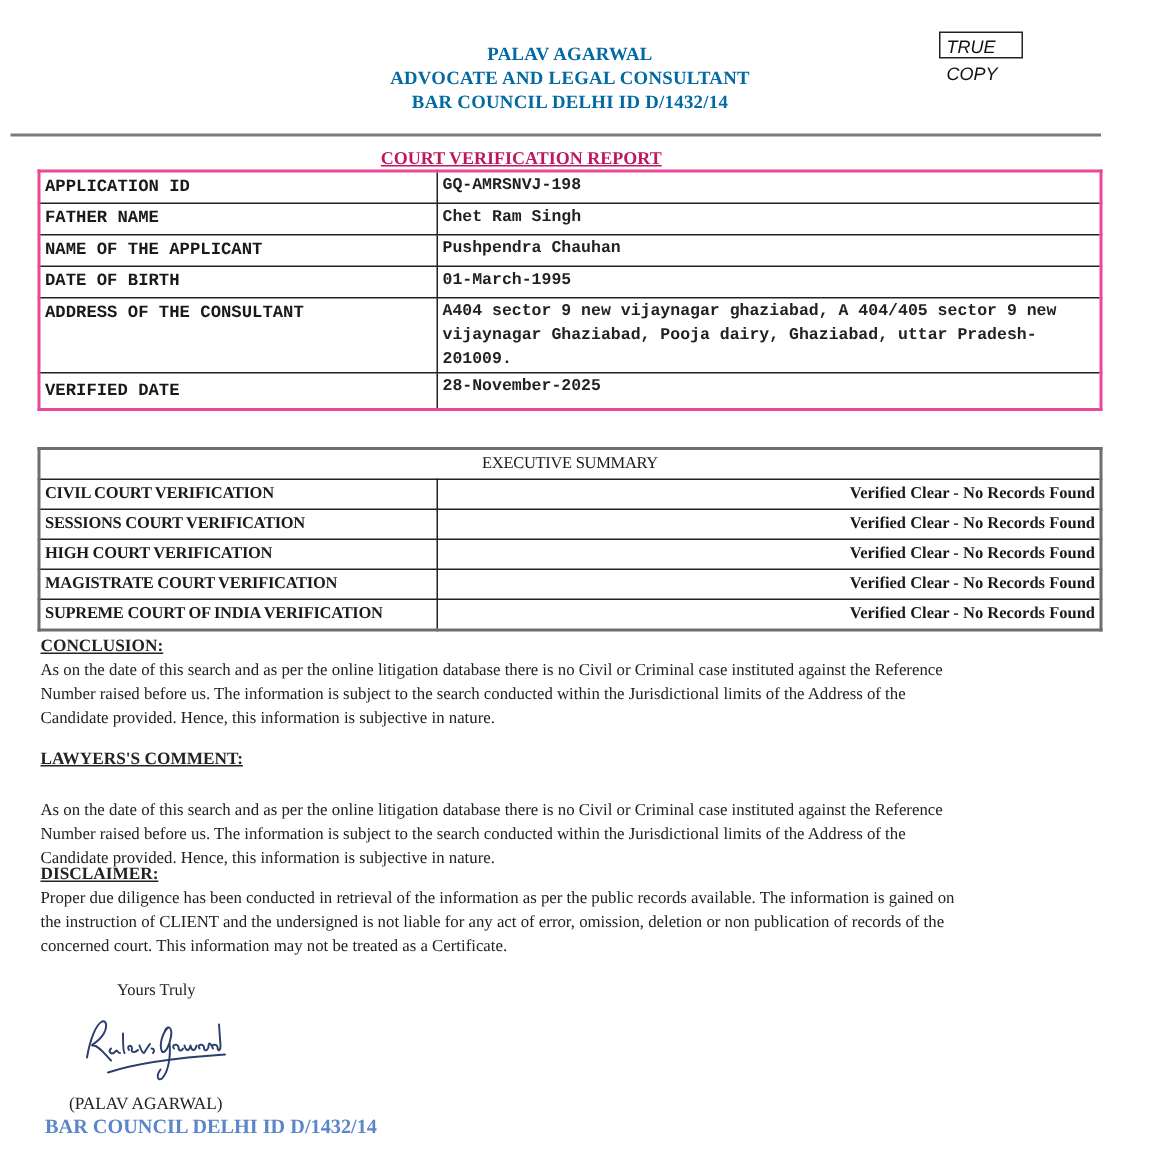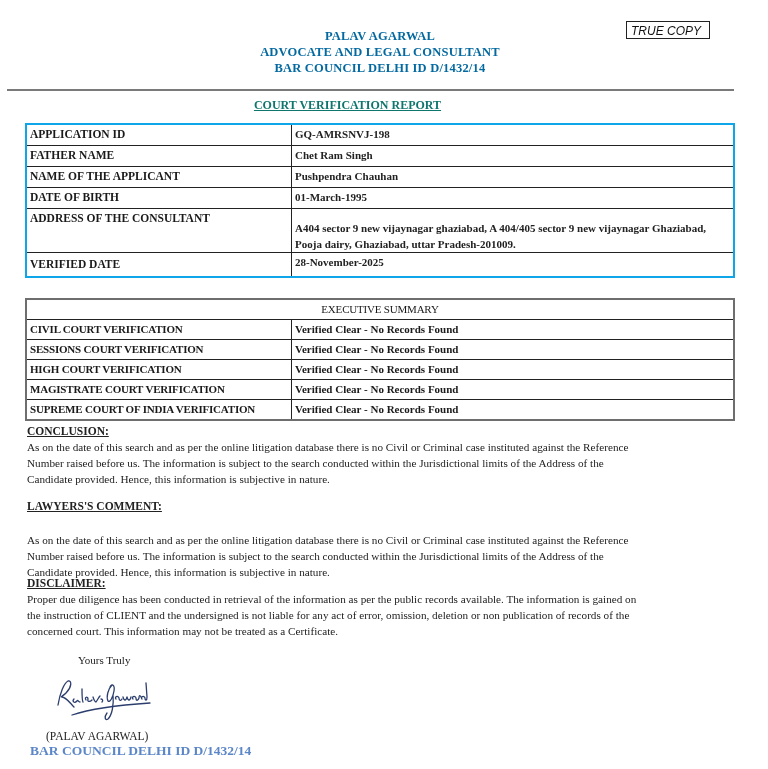--- a/index.html
+++ b/index.html
@@ -24,21 +24,21 @@
     font-weight: bold;
     font-size: 12.5px;
     line-height: 16px;
     color: #0369a1;
     letter-spacing: 0.2px;
   }
   .true-copy {
     position: absolute;
     left: 626px;
     top: 21px;
-    width: 84px;
+    width: 56px;
     height: 18px;
     border: 1px solid #222;
     font-family: "Liberation Sans", "DejaVu Sans", sans-serif;
     font-style: italic;
     font-size: 12px;
     line-height: 18px;
     padding-left: 4px;
     box-sizing: border-box;
     color: #111;
   }
@@ -52,37 +52,38 @@
   }
   .report-title {
     position: absolute;
     left: 0;
     top: 98px;
     width: 695px;
     text-align: center;
     font-weight: bold;
     font-size: 12px;
     text-decoration: underline;
-    color: #0f766e;
+    color: #be185d;
   }
   table {
     border-collapse: collapse;
     position: absolute;
     left: 25px;
     width: 710px;
     font-size: 11px;
   }
   table td {
     border: 1px solid #222;
     padding: 0 3px;
     vertical-align: top;
   }
   .details {
-    top: 123px;
-    border: 2px solid #0ea5e9;
+    top: 113px;
+    border: 2px solid #ec4899;
+    font-family: Liberation Mono, monospace;
   }
   .details td.label {
     width: 258px;
     font-weight: bold;
     font-size: 11.5px;
   }
   .details td.value {
     font-size: 11px;
     font-weight: bold;
     color: #222;
@@ -102,21 +103,21 @@
     font-size: 11px;
     letter-spacing: -0.2px;
   }
   .summary td.label {
     width: 258px;
     font-size: 11px;
     letter-spacing: -0.2px;
     font-weight: bold;
   }
   .summary td.val {
-    text-align: left;
+    text-align: right;
     font-size: 11px;
     font-weight: bold;
   }
   .section {
     position: absolute;
     left: 27px;
     width: 710px;
     font-size: 11.2px;
     line-height: 16px;
     color: #222;
@@ -188,21 +189,21 @@
   <tr>
     <td class="label">NAME OF THE APPLICANT</td>
     <td class="value">Pushpendra Chauhan</td>
   </tr>
   <tr>
     <td class="label">DATE OF BIRTH</td>
     <td class="value">01-March-1995</td>
   </tr>
   <tr class="addr">
     <td class="label">ADDRESS OF THE CONSULTANT</td>
-    <td class="value" style="line-height:16px; padding-top:11px;">A404 sector 9 new vijaynagar ghaziabad, A 404/405 sector 9 new vijaynagar Ghaziabad, Pooja dairy, Ghaziabad, uttar Pradesh-201009.</td>
+    <td class="value" style="line-height:16px; padding-top:1px;">A404 sector 9 new vijaynagar ghaziabad, A 404/405 sector 9 new vijaynagar Ghaziabad, Pooja dairy, Ghaziabad, uttar Pradesh-201009.</td>
   </tr>
   <tr style="height:25px;">
     <td class="label" style="line-height:23px;">VERIFIED DATE</td>
     <td class="value">28-November-2025</td>
   </tr>
 </tbody>
   </table>
 
 <table class="summary">
   <tbody>

